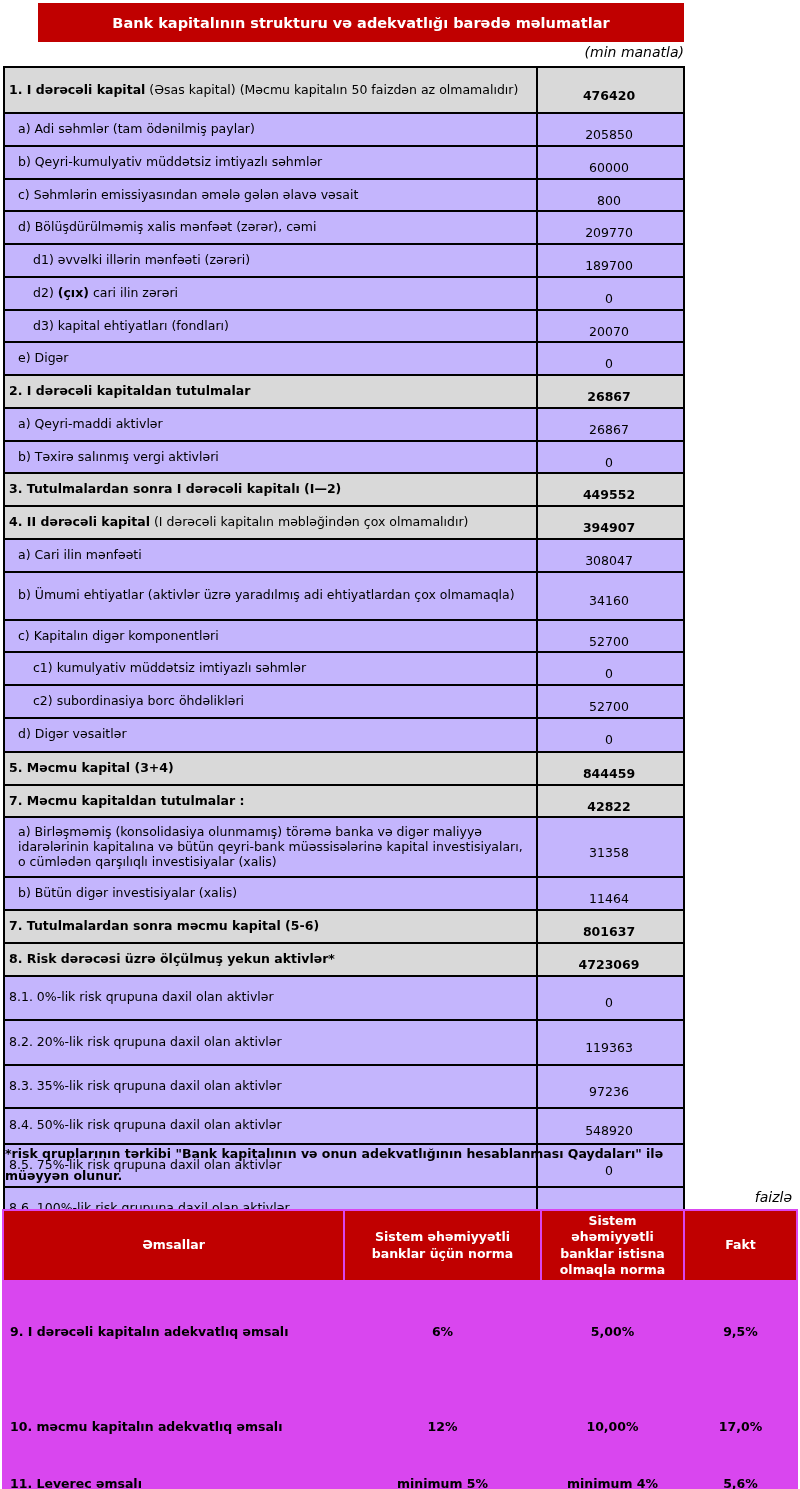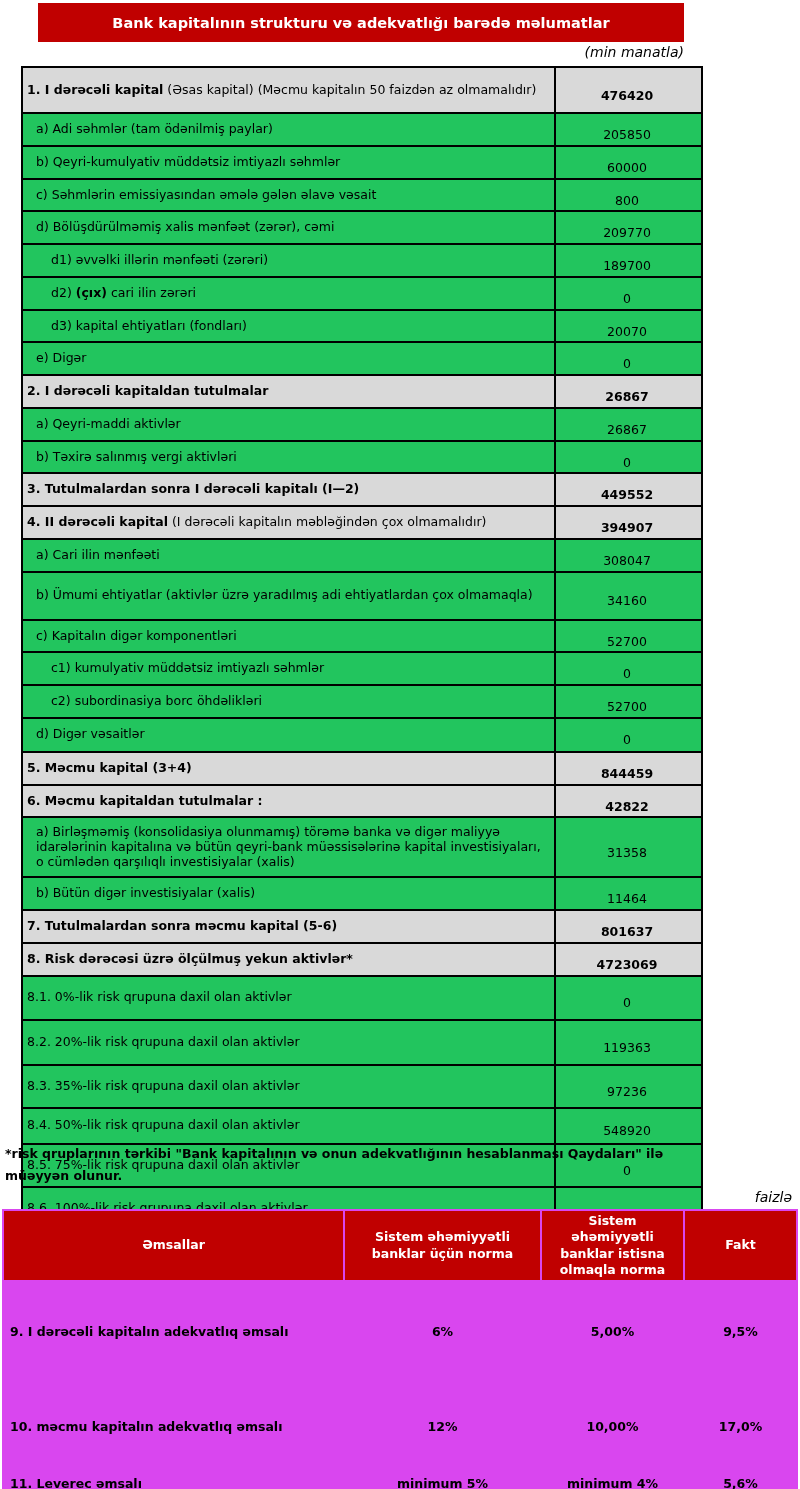--- a/index.html
+++ b/index.html
@@ -14,29 +14,29 @@
   .title-band {
     position:absolute; left:38px; top:3px; width:646px; height:39px;
     background:#c00000; color:#fff; font-weight:bold; font-size:14.5px;
     display:flex; align-items:center; justify-content:center; text-align:center;
   }
   .unit-note { position:absolute; font-style:italic; font-size:14px; text-align:right; }
   .note1 { left:0; top:44px; width:684px; }
   .note2 { left:0; top:1189px; width:792px; }
 
   table { border-collapse:collapse; table-layout:fixed; }
-  .t1 { position:absolute; left:21px; top:66px; width:680px; }
+  .t1 { position:absolute; left:3px; top:66px; width:680px; }
   .t1 td {
     border:2px solid #000; font-size:12.5px; vertical-align:middle;
     line-height:1.18; word-wrap:break-word;
   }
   .t1 td.label { padding:2px 4px 2px 4px; }
   .t1 td.value { padding:14px 5px 2px 2px; text-align:center; }
   .t1 tr.section td { background:#d9d9d9; font-weight:bold; }
-  .t1 tr.sub td { background:#22c55e; font-weight:normal; }
+  .t1 tr.sub td { background:#c4b5fd; font-weight:normal; }
   .t1 .bold { font-weight:bold; }
   .t1 tr.section .reg { font-weight:normal; }
   .t1 td.ind1 { padding-left:13px; }
   .t1 td.ind2 { padding-left:28px; }
 
   .footnote {
     position:absolute; left:5px; top:1143px; width:692px;
     font-weight:bold; font-size:12.5px; line-height:1.72;
   }
 
@@ -144,21 +144,21 @@
         </tr>
         <tr class="sub" style="height: 34px;">
           <td class="label ind1"><span class="reg">d) Digər vəsaitlər</span></td>
           <td class="value">0</td>
         </tr>
         <tr class="section" style="height: 27px;">
           <td class="label ind0"><span class="bold">5. Məcmu kapital (3+4)</span></td>
           <td class="value">844459</td>
         </tr>
         <tr class="section" style="height: 26px;">
-          <td class="label ind0"><span class="bold">6. Məcmu kapitaldan tutulmalar :</span></td>
+          <td class="label ind0"><span class="bold">7. Məcmu kapitaldan tutulmalar :</span></td>
           <td class="value">42822</td>
         </tr>
         <tr class="sub" style="height: 60px;">
           <td class="label ind1"><span class="reg">a)   Birləşməmiş (konsolidasiya olunmamış) törəmə banka və digər maliyyə idarələrinin kapitalına və bütün qeyri-bank müəssisələrinə kapital investisiyaları, o cümlədən qarşılıqlı investisiyalar (xalis)</span></td>
           <td class="value">31358</td>
         </tr>
         <tr class="sub" style="height: 27px;">
           <td class="label ind1"><span class="reg">b)    Bütün digər investisiyalar (xalis)</span></td>
           <td class="value">11464</td>
         </tr>

